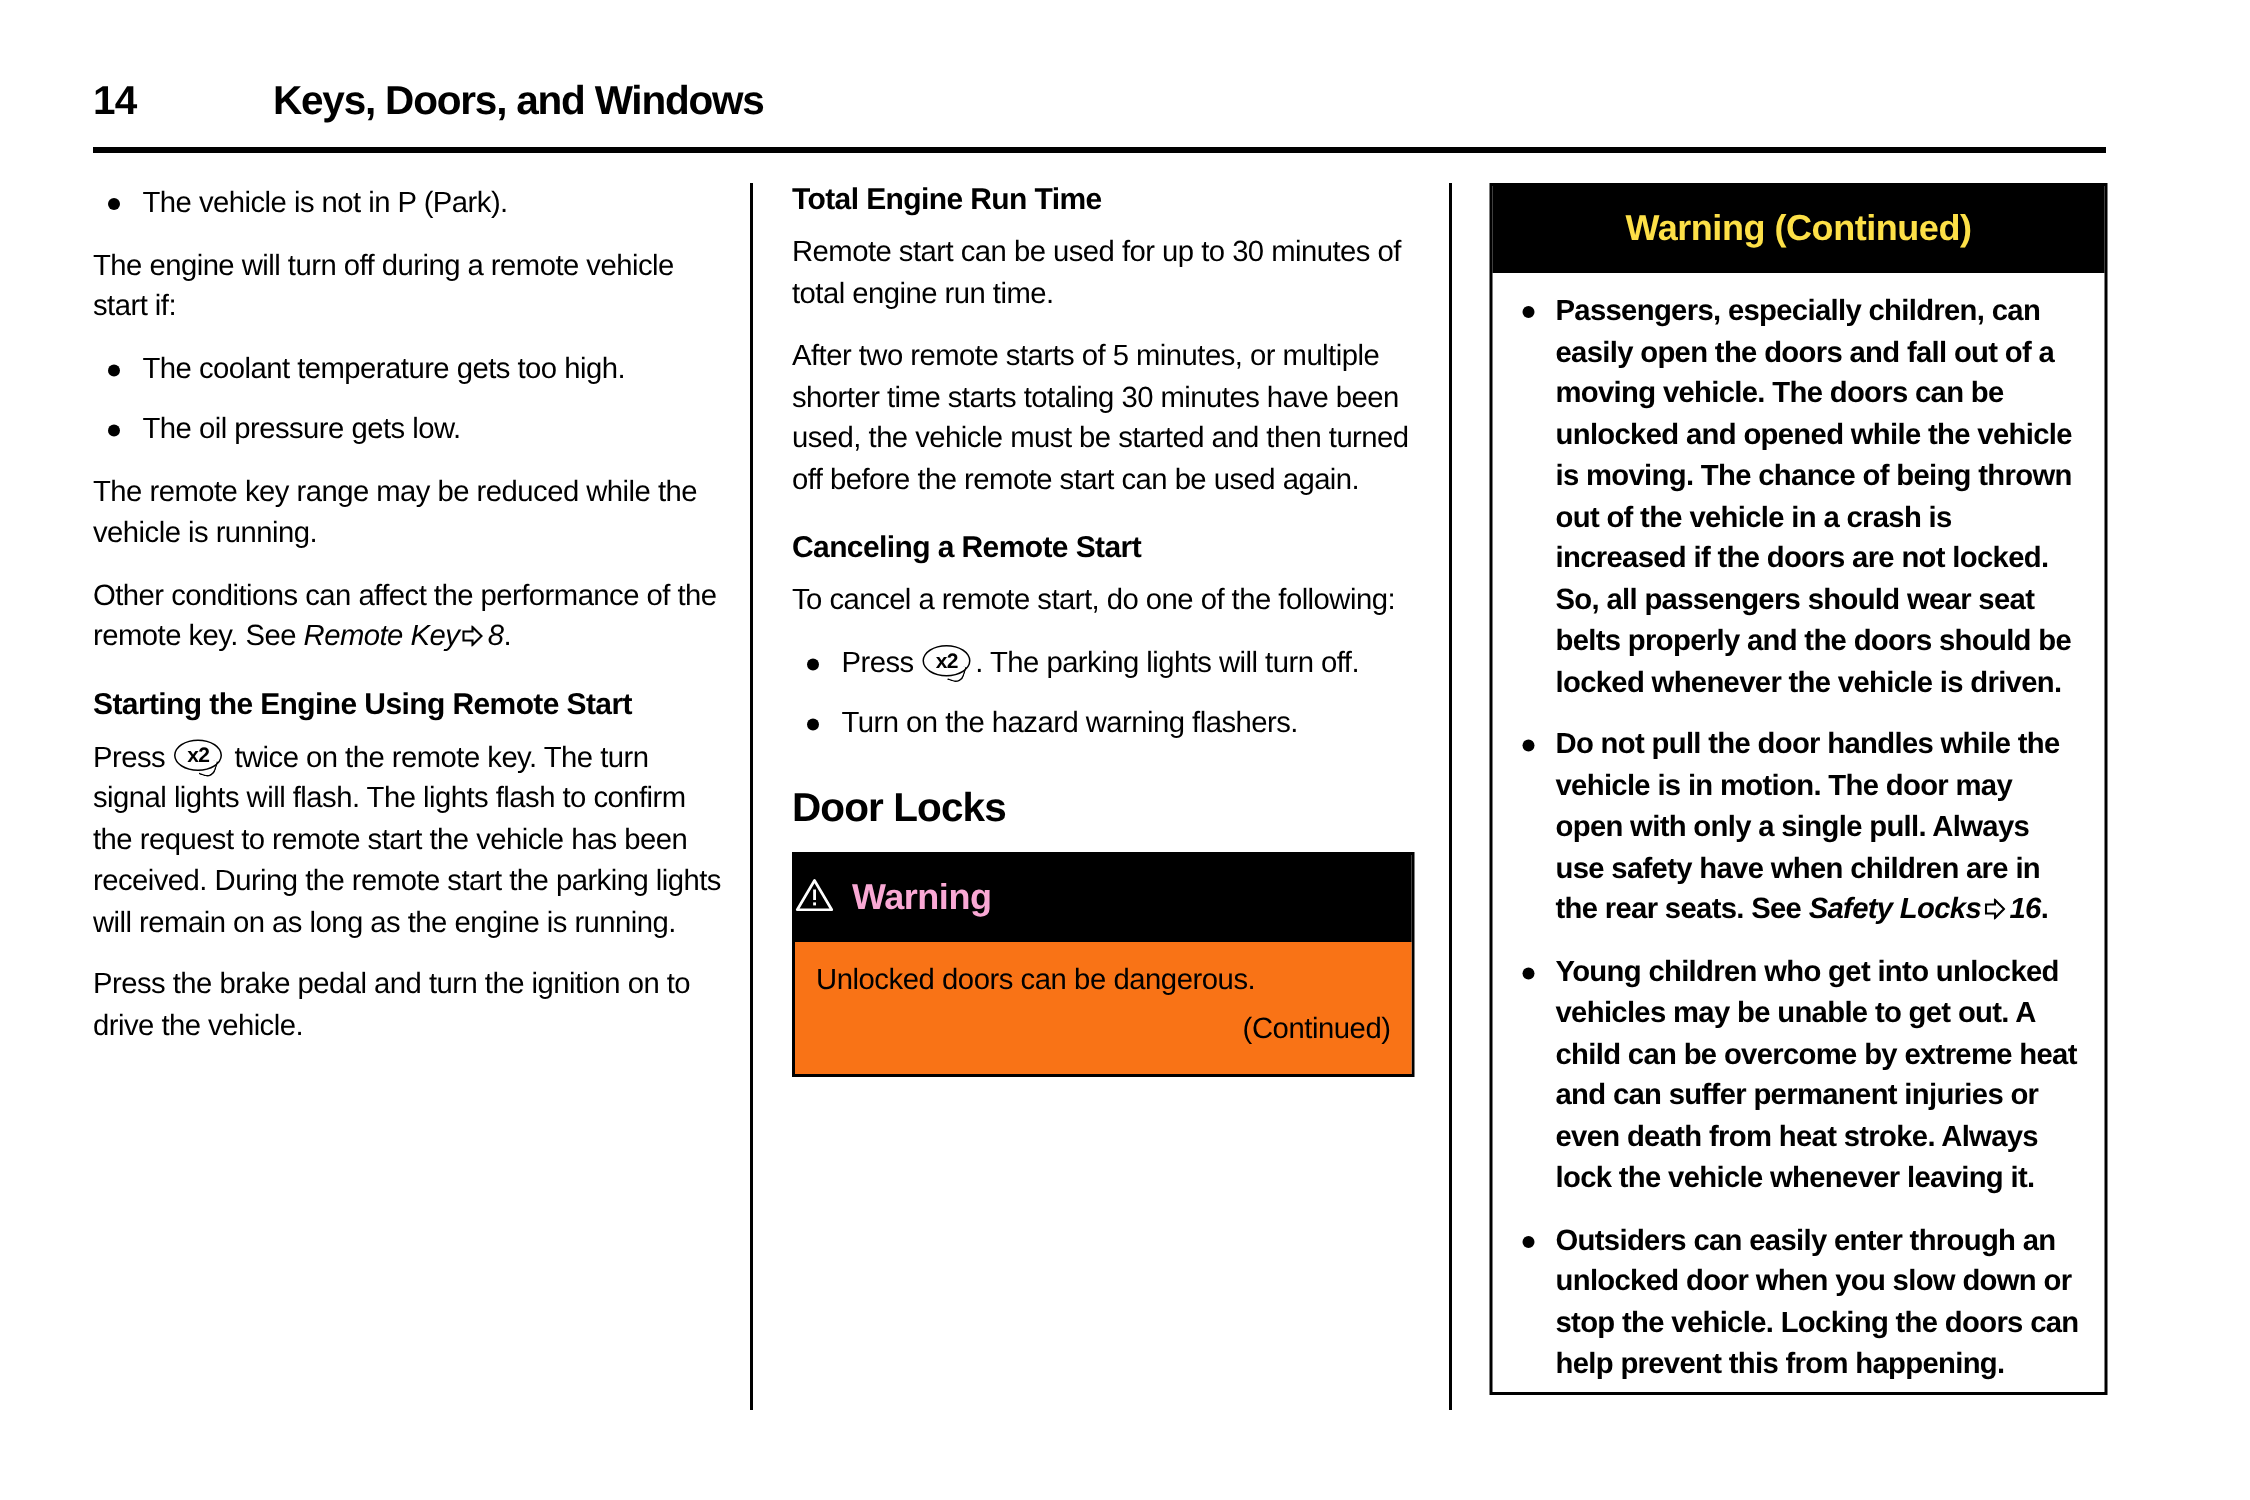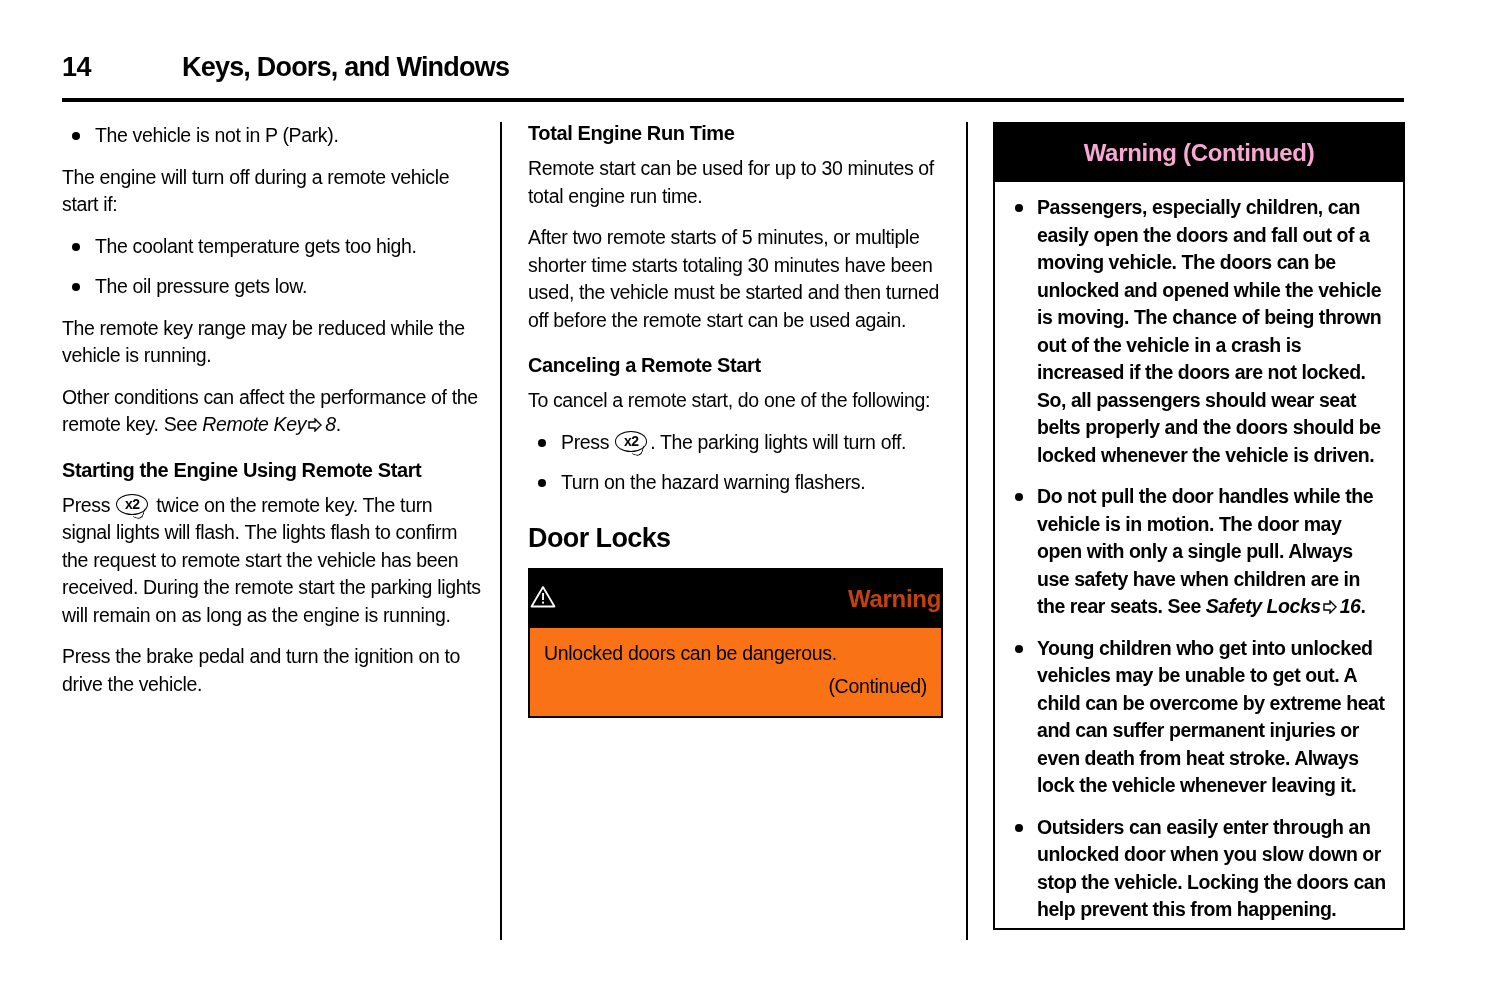--- a/index.html
+++ b/index.html
@@ -170,25 +170,25 @@
   }
   .xref-arrow svg { display:block; }
 
   
   .warn-box {
     border: 2.5px solid #000;
     margin-top: 12px;
   }
   .warn-head {
     background: #000;
-    color: #c2410c;
+    color: #f9a8d4;
     height: 58px;
     display: flex;
     align-items: center;
-    justify-content: space-between;
+    justify-content: flex-start;
     gap: 12px;
   }
   .warn-head .wlabel {
     font-size: 24px;
     font-weight: bold;
     letter-spacing: -0.3px;
   }
   .warn-tri { display:block; }
   .warn-body {
     padding: 12px 14px 10px 14px;
@@ -208,21 +208,21 @@
   }
 
   
   .warn-cont-box {
     border: 2.5px solid #000;
     height: 808px;
     box-sizing: border-box;
   }
   .warn-cont-head {
     background: #000;
-    color: #f9a8d4;
+    color: #fde047;
     height: 58px;
     display: flex;
     align-items: center;
     justify-content: center;
     font-size: 24px;
     font-weight: bold;
     letter-spacing: -0.3px;
   }
   .warn-cont-body {
     padding: 12px 16px 0 14px;

